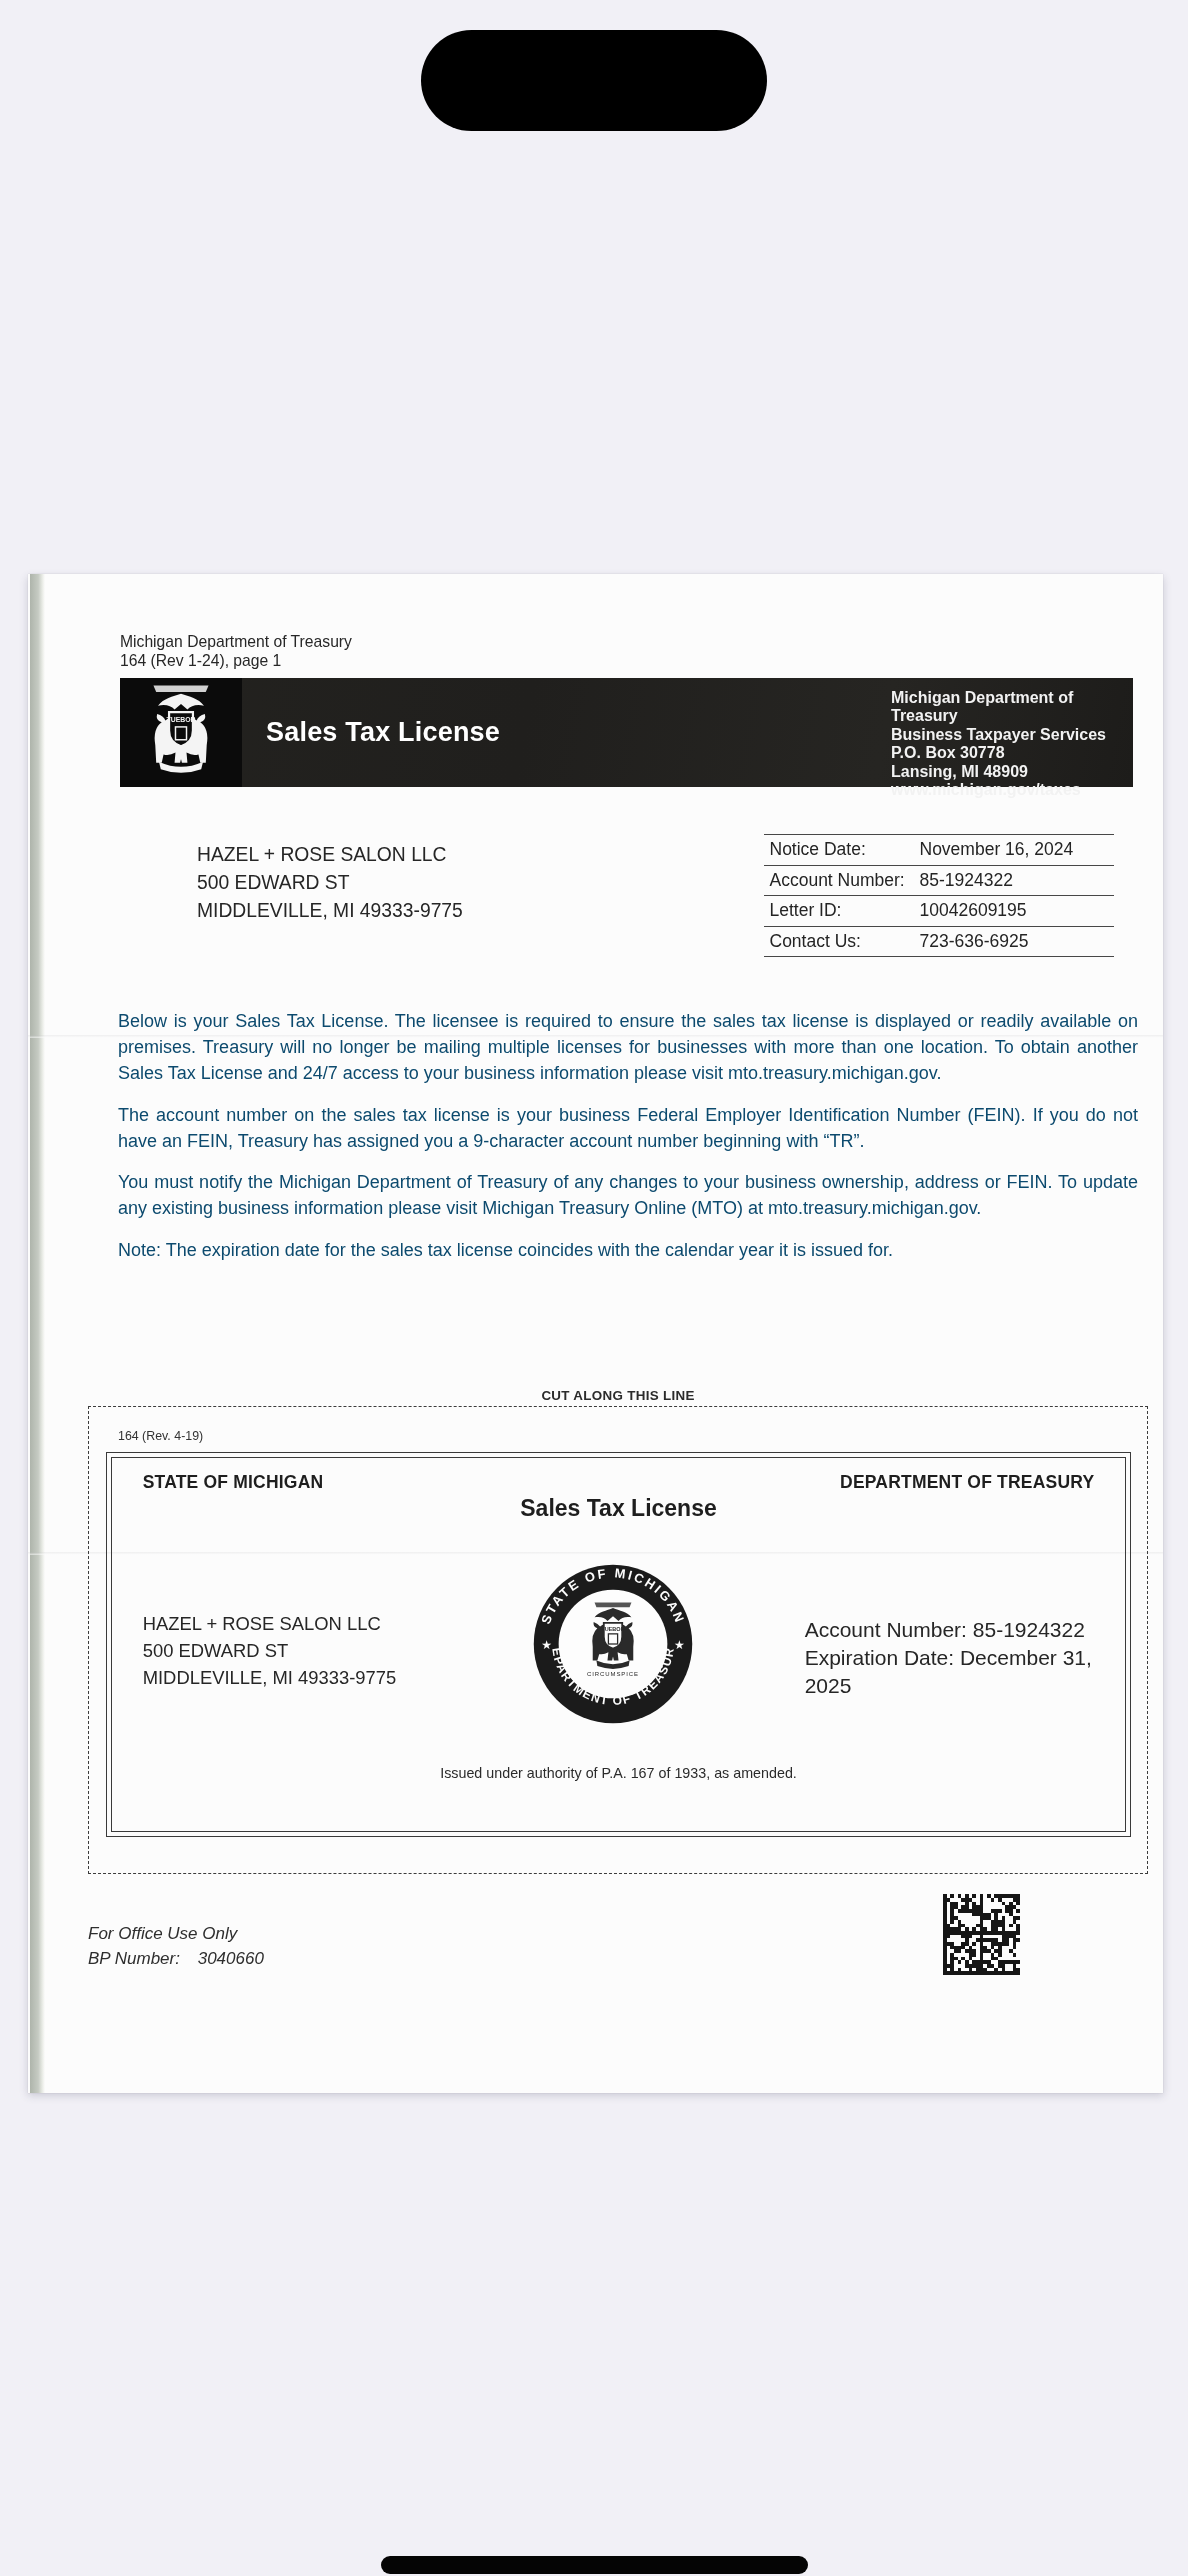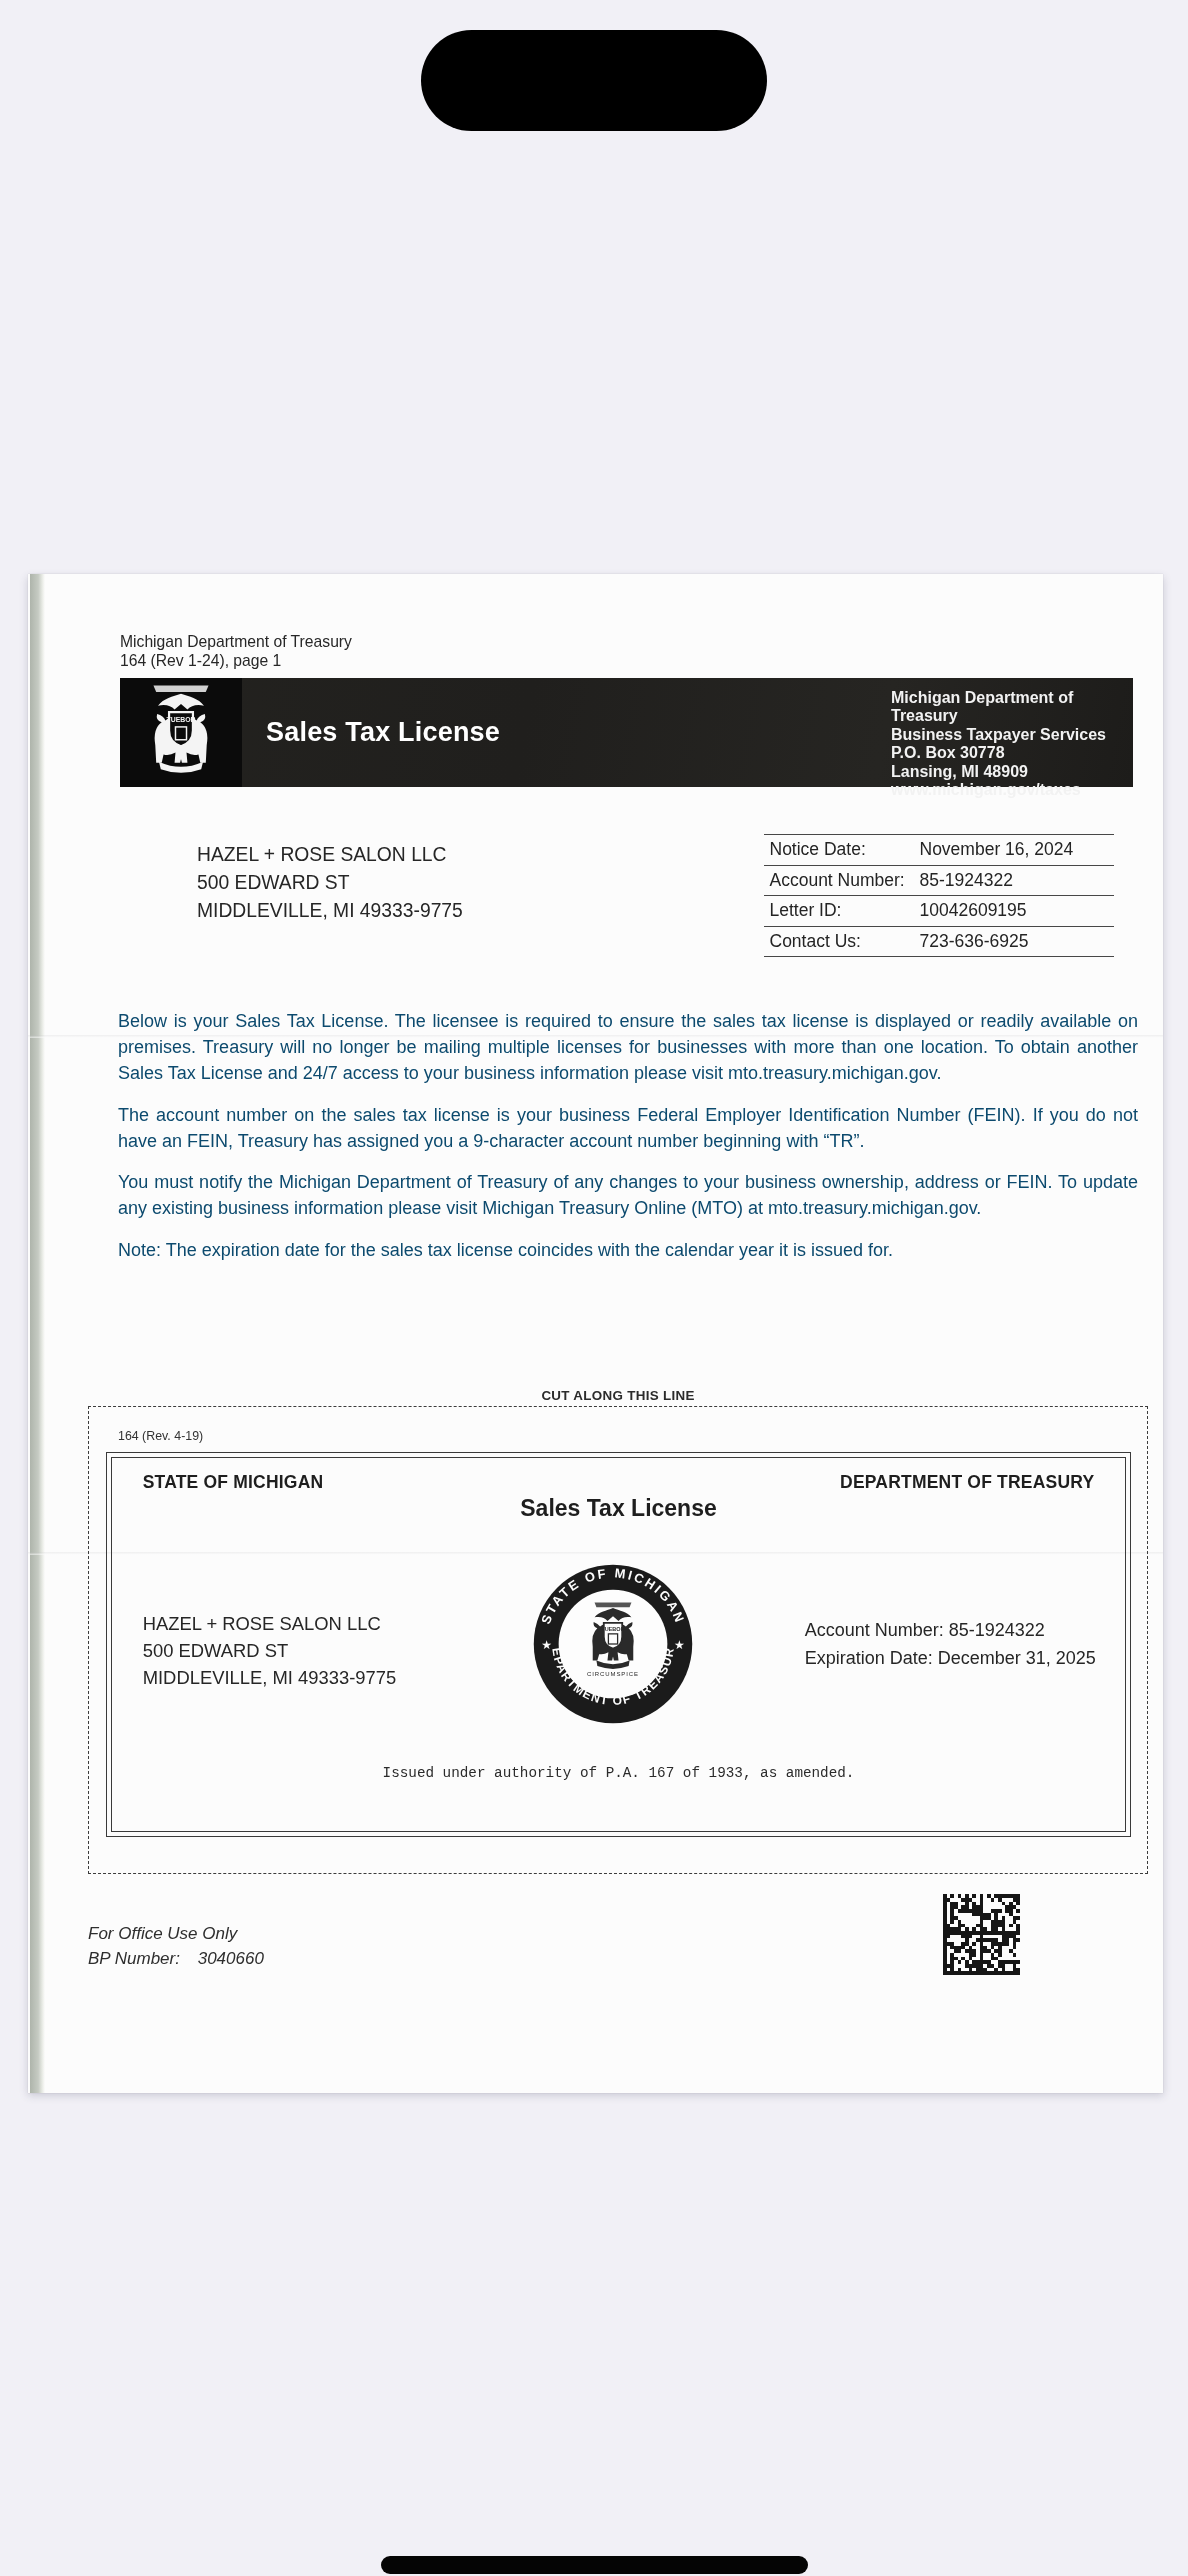--- a/index.html
+++ b/index.html
@@ -58,22 +58,22 @@
   .cut-label{position:absolute;left:60px;top:814px;width:1060px;text-align:center;font-size:13.4px;letter-spacing:0.3px;color:#2b2b2b;font-weight:bold;}
   .cut-box{position:absolute;left:60px;top:832px;width:1060px;height:468px;border:1.8px dashed #3c3c3c;box-sizing:border-box;}
   .license-form-number{position:absolute;left:90px;top:855px;font-size:12.4px;color:#333;}
   .license-box{position:absolute;left:78px;top:878px;width:1025px;height:385px;border:1.8px solid #3a3a3a;box-sizing:border-box;}
   .license-box-inner{position:absolute;inset:3.7px;border:1.4px solid #3a3a3a;}
   .license-state{position:absolute;left:31px;top:14.7px;font-size:17.5px;font-weight:bold;letter-spacing:0.2px;}
   .license-dept{position:absolute;right:31px;top:14.7px;font-size:17.5px;font-weight:bold;letter-spacing:0.2px;}
   .license-title{position:absolute;left:0;top:37px;width:100%;text-align:center;font-size:23px;font-weight:bold;}
   .licensee{position:absolute;left:31px;top:152px;font-size:18.4px;line-height:27px;color:#262626;}
   .license-seal{position:absolute;left:419px;top:104px;}
-  .license-right{position:absolute;left:693px;top:158px;font-size:18px;line-height:28px;color:#262626;}
-  .authority-note{position:absolute;left:0;top:307px;width:100%;text-align:center;font-size:14.3px;color:#2b2b2b;font-family:Liberation Mono, monospace;}
+  .license-right{position:absolute;left:693px;top:158px;font-size:21px;line-height:28px;color:#262626;}
+  .authority-note{position:absolute;left:0;top:307px;width:100%;text-align:center;font-size:14.3px;color:#2b2b2b;}
   
   .office-use{position:absolute;left:60px;top:1347px;font-style:italic;font-size:17px;line-height:25px;color:#2e2e2e;}
   .barcode{position:absolute;left:915px;top:1320px;}
 </style>
 </head>
 <body>
 
 <div class="redaction-pill"></div>
 
 <div class="paper">

